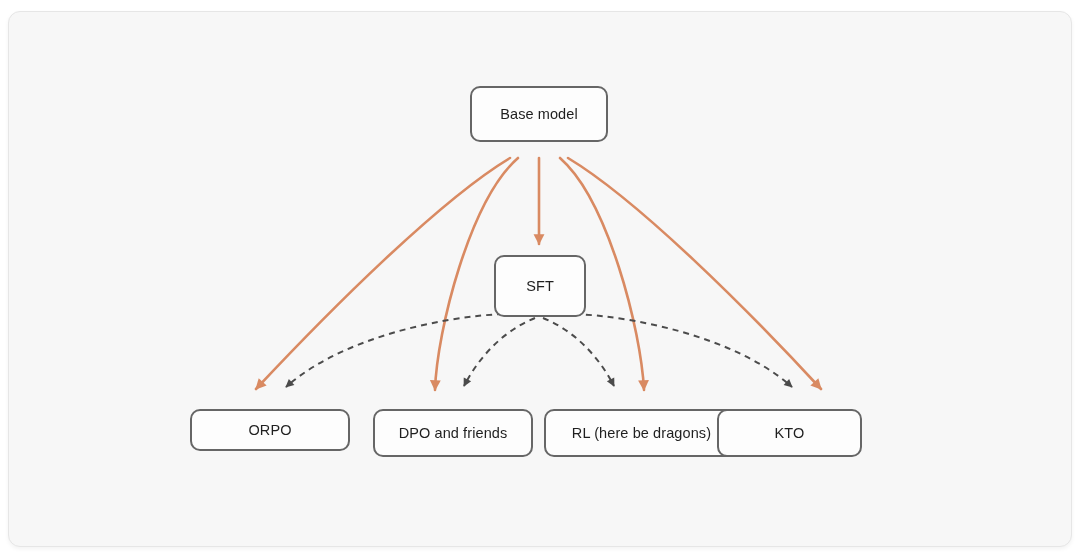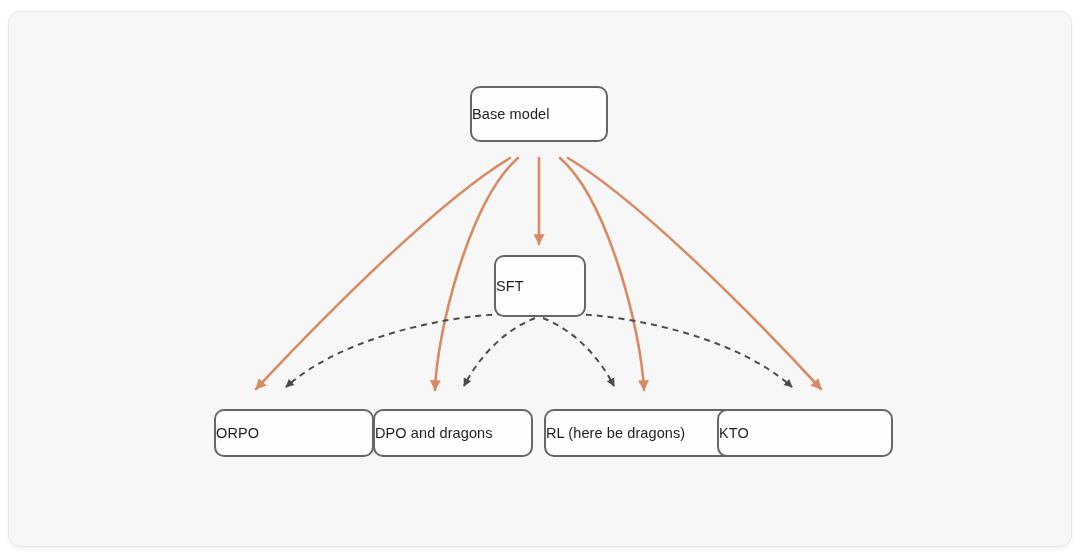--- a/index.html
+++ b/index.html
@@ -12,30 +12,30 @@
     font-family:"Liberation Sans",sans-serif;overflow:hidden}
   .stage{position:relative;width:1080px;height:558px;background:var(--background)}
   .panel{position:absolute;left:8px;top:11px;width:1064px;height:536px;
     background:var(--panel-background);border:1px solid var(--panel-border);
     border-radius:12px;box-shadow:0 2px 4px rgba(0,0,0,0.05)}
   svg.edges{position:absolute;left:0;top:0;width:1080px;height:558px;pointer-events:none}
   .edge-solid{stroke:var(--solid-arrow);stroke-width:2.6;fill:none;stroke-linecap:round}
   .edge-dashed{stroke:var(--dashed-arrow);stroke-width:2;fill:none;stroke-dasharray:6 5}
   .mk-solid{fill:var(--solid-arrow)}
   .mk-dashed{fill:var(--dashed-arrow)}
-  .node{position:absolute;display:flex;align-items:center;
+  .node{position:absolute;display:flex;align-items:center;justify-content:center;
     background:var(--node-background);border:2.5px solid var(--node-border);
     border-radius:10px;color:var(--node-text);font-size:14.5px;font-weight:500;
     letter-spacing:.1px;white-space:nowrap}
   .n-base{left:470px;top:86px;width:138px;height:56px}
   .n-sft{left:494px;top:255px;width:92px;height:62px}
-  .n-orpo{left:214px;top:409px;width:160px;height:48px}
+  .n-orpo{left:190px;top:409px;width:160px;height:42px}
   .n-dpo{left:373px;top:409px;width:160px;height:48px}
   .n-rl{left:544px;top:409px;width:195px;height:48px}
-  .n-kto{left:717px;top:409px;width:176px;height:48px}
+  .n-kto{left:717px;top:409px;width:145px;height:48px}
 </style>
 </head>
 <body>
 
 <div class="stage">
   <div class="panel"></div>
 
   <svg class="edges" viewBox="0 0 1080 558">
     <defs>
       <marker id="ah-solid" viewBox="0 0 12 12" refX="10" refY="6" markerWidth="15" markerHeight="13" markerUnits="userSpaceOnUse" orient="auto">
@@ -59,21 +59,21 @@
   <div class="node n-base">
     <span>Base model</span>
   </div>
   <div class="node n-sft">
     <span>SFT</span>
   </div>
   <div class="node n-orpo">
     <span>ORPO</span>
   </div>
   <div class="node n-dpo">
-    <span>DPO and dragons</span>
+    <span>DPO and friends</span>
   </div>
   <div class="node n-rl">
     <span>RL (here be dragons)</span>
   </div>
   <div class="node n-kto">
     <span>KTO</span>
   </div>
 </div>
 
 </body></html>

